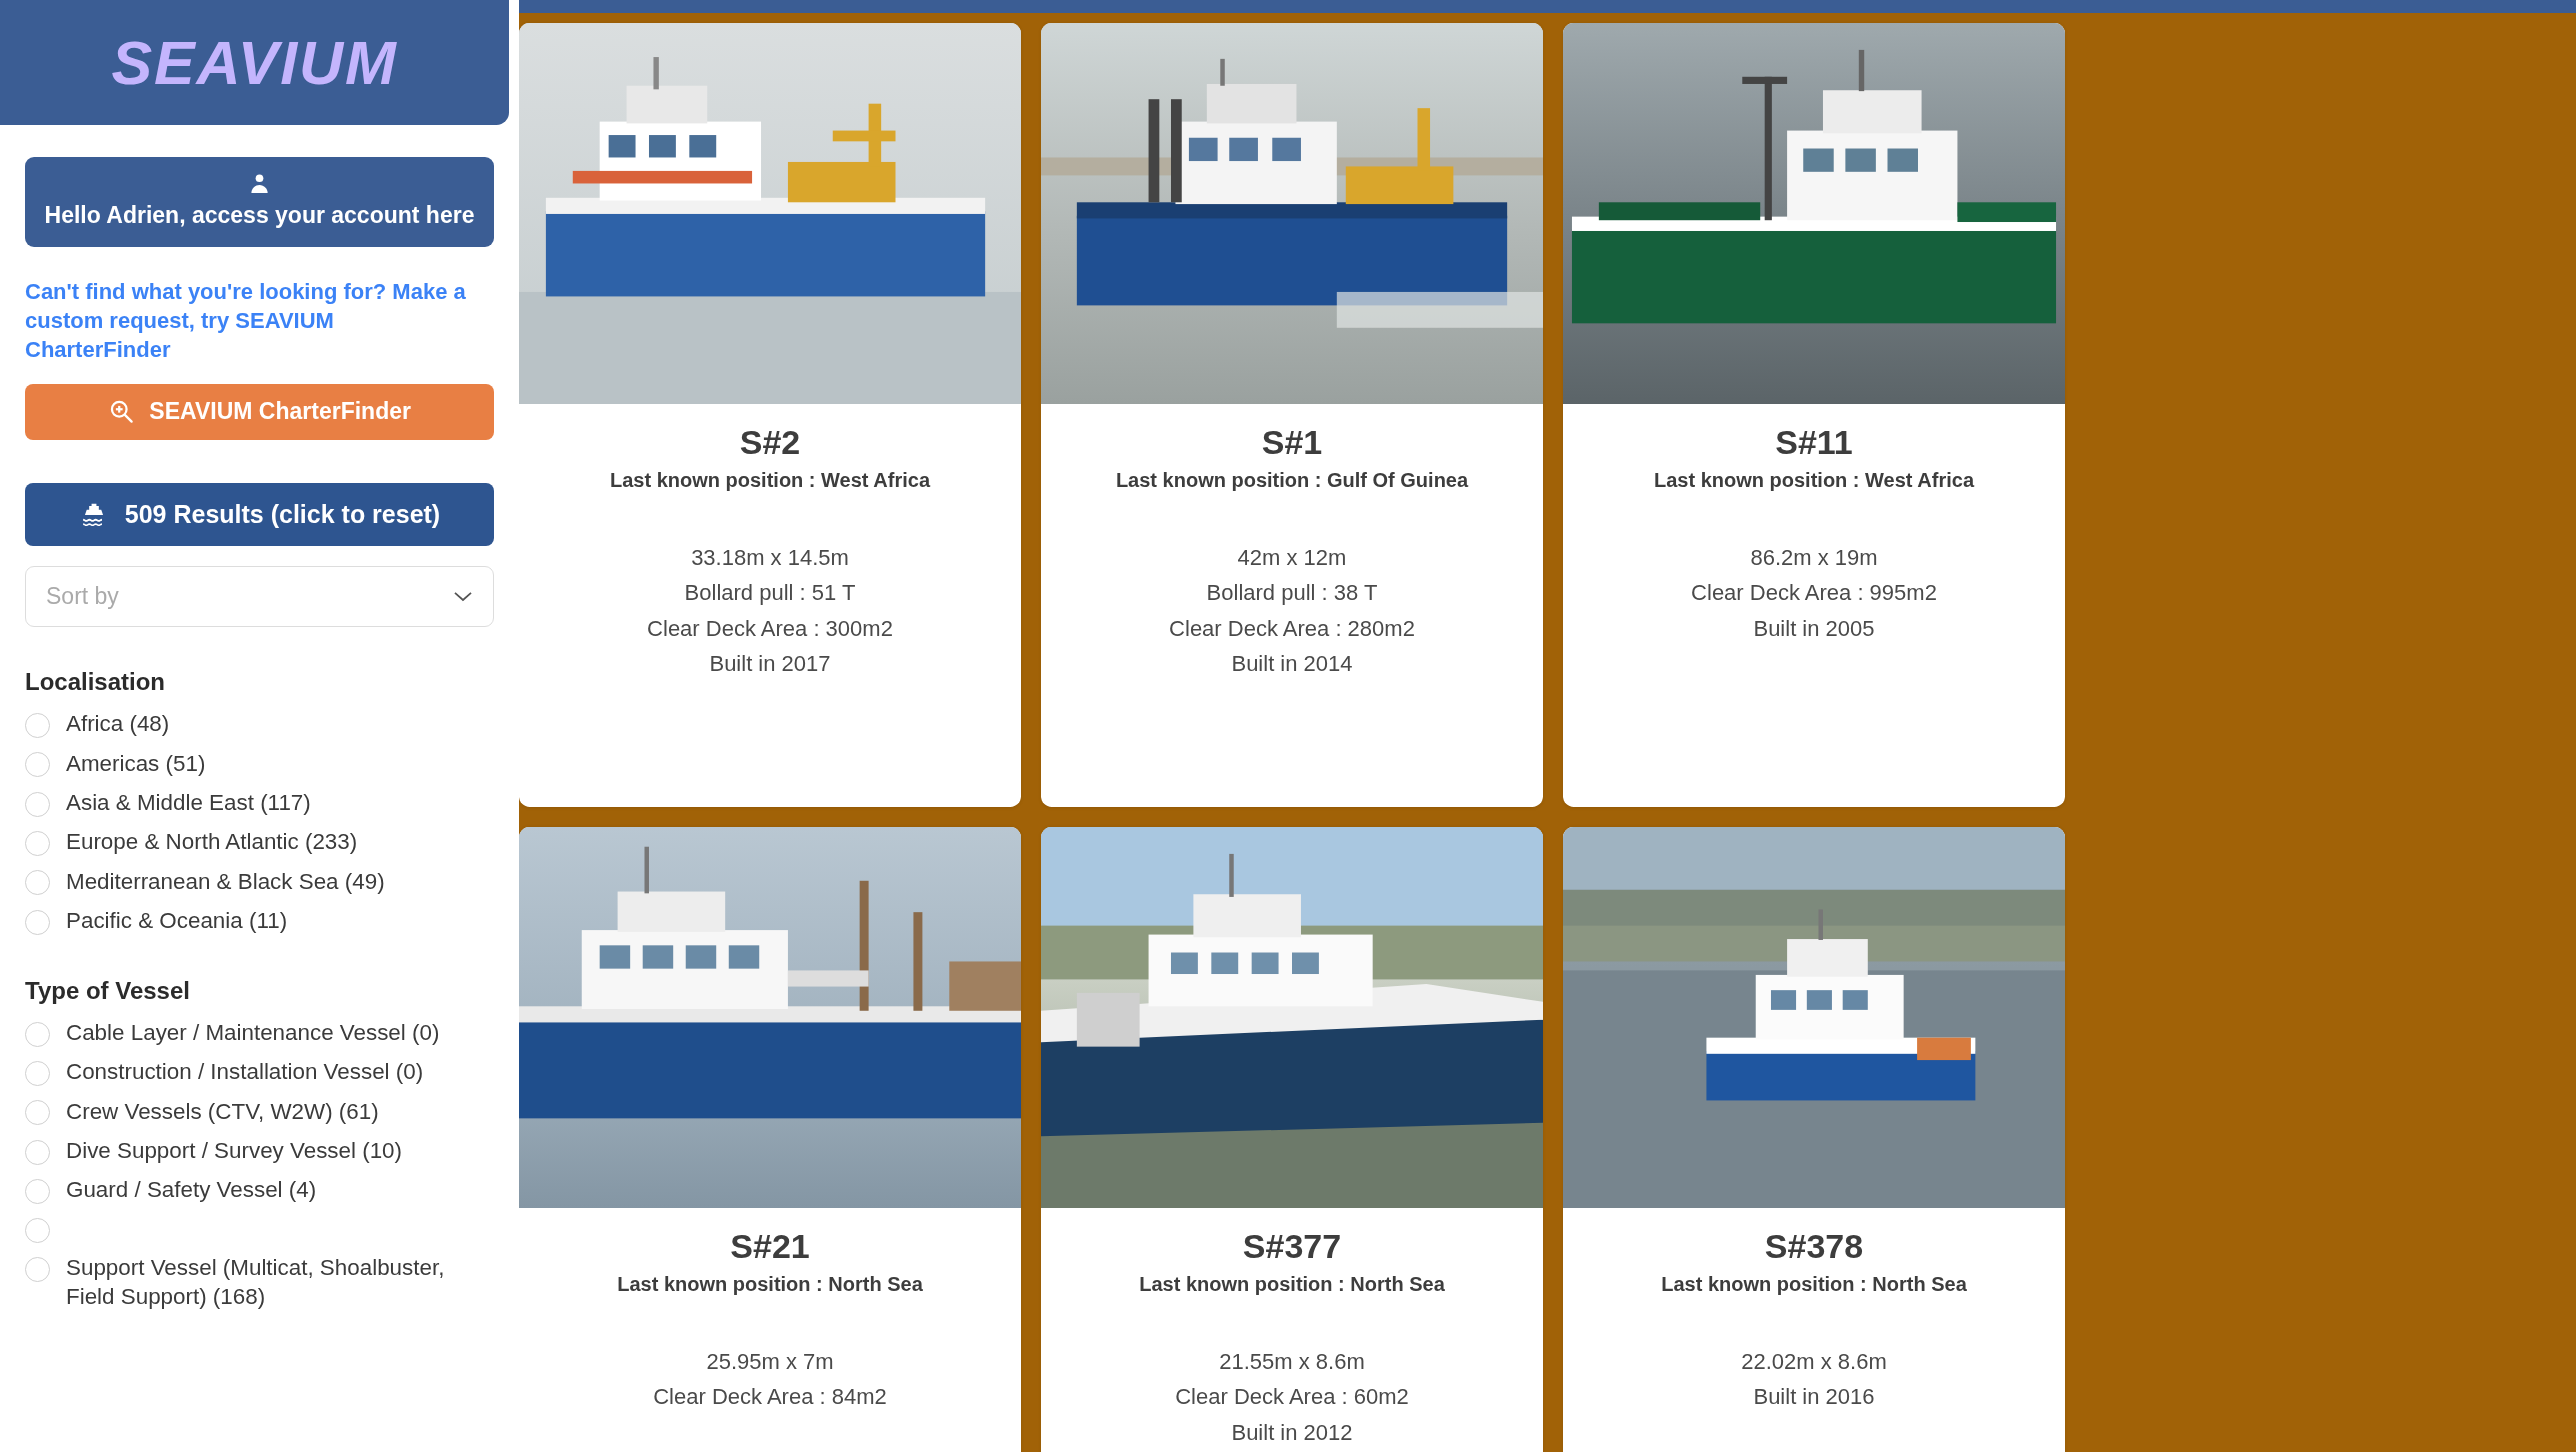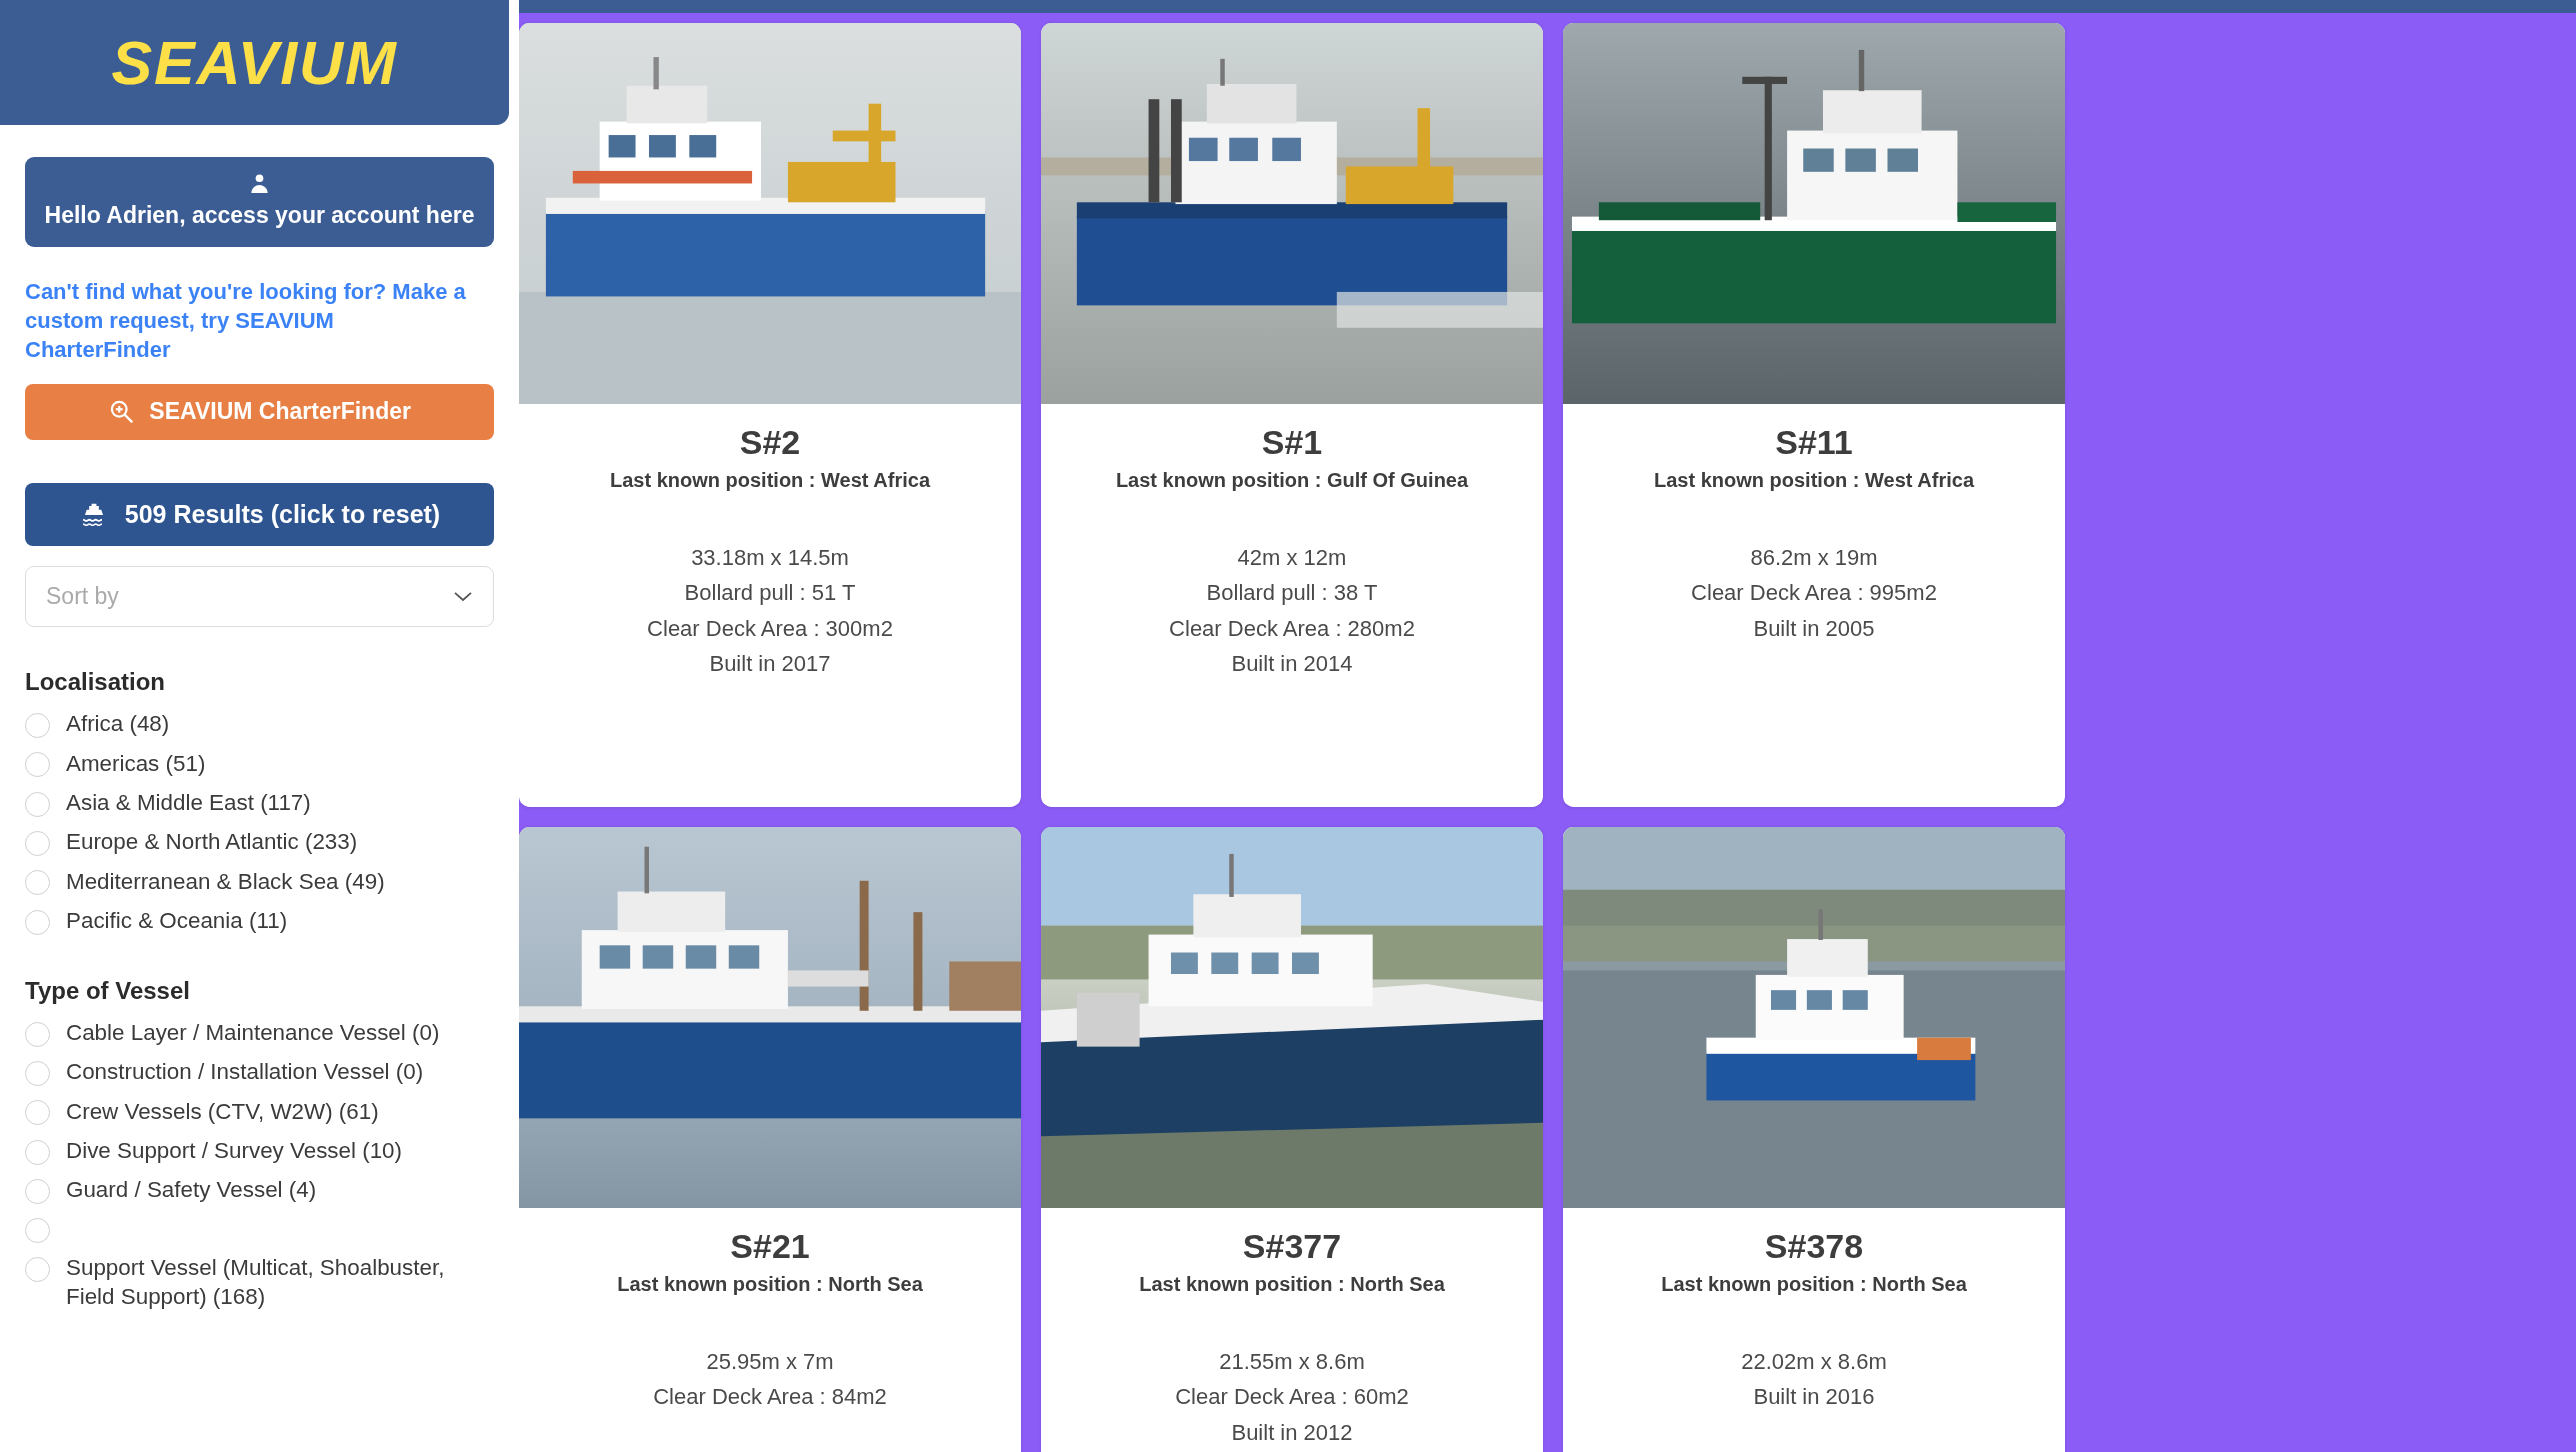--- a/index.html
+++ b/index.html
@@ -34,21 +34,21 @@
     width: 509px;
     height: 125px;
     background: #3b5d94;
     border-bottom-right-radius: 12.5px;
     border-bottom-left-radius: 0;
     display: flex;
     align-items: center;
     justify-content: center;
   }
   .brand-text {
-    color: #fde047;
+    color: #c4b5fd;
     font-size: 61px;
     font-weight: bold;
     font-style: italic;
     letter-spacing: 1.8px;
     font-family: "Liberation Sans", sans-serif;
   }
 
   .sidebar-inner {
     padding: 0 25px;
   }
@@ -184,21 +184,21 @@
     color: #3b3b3b;
     line-height: 1.28;
     max-width: 385px;
   }
 
   
   .main {
     flex: 1;
     height: 1453px;
     position: relative;
-    background: #8b5cf6;
+    background: #a16207;
     overflow: hidden;
   }
   .top-strip {
     position: absolute;
     top: 0; left: 0;
     width: 2057px;
     height: 12.5px;
     background: #3b5d94;
   }
 

